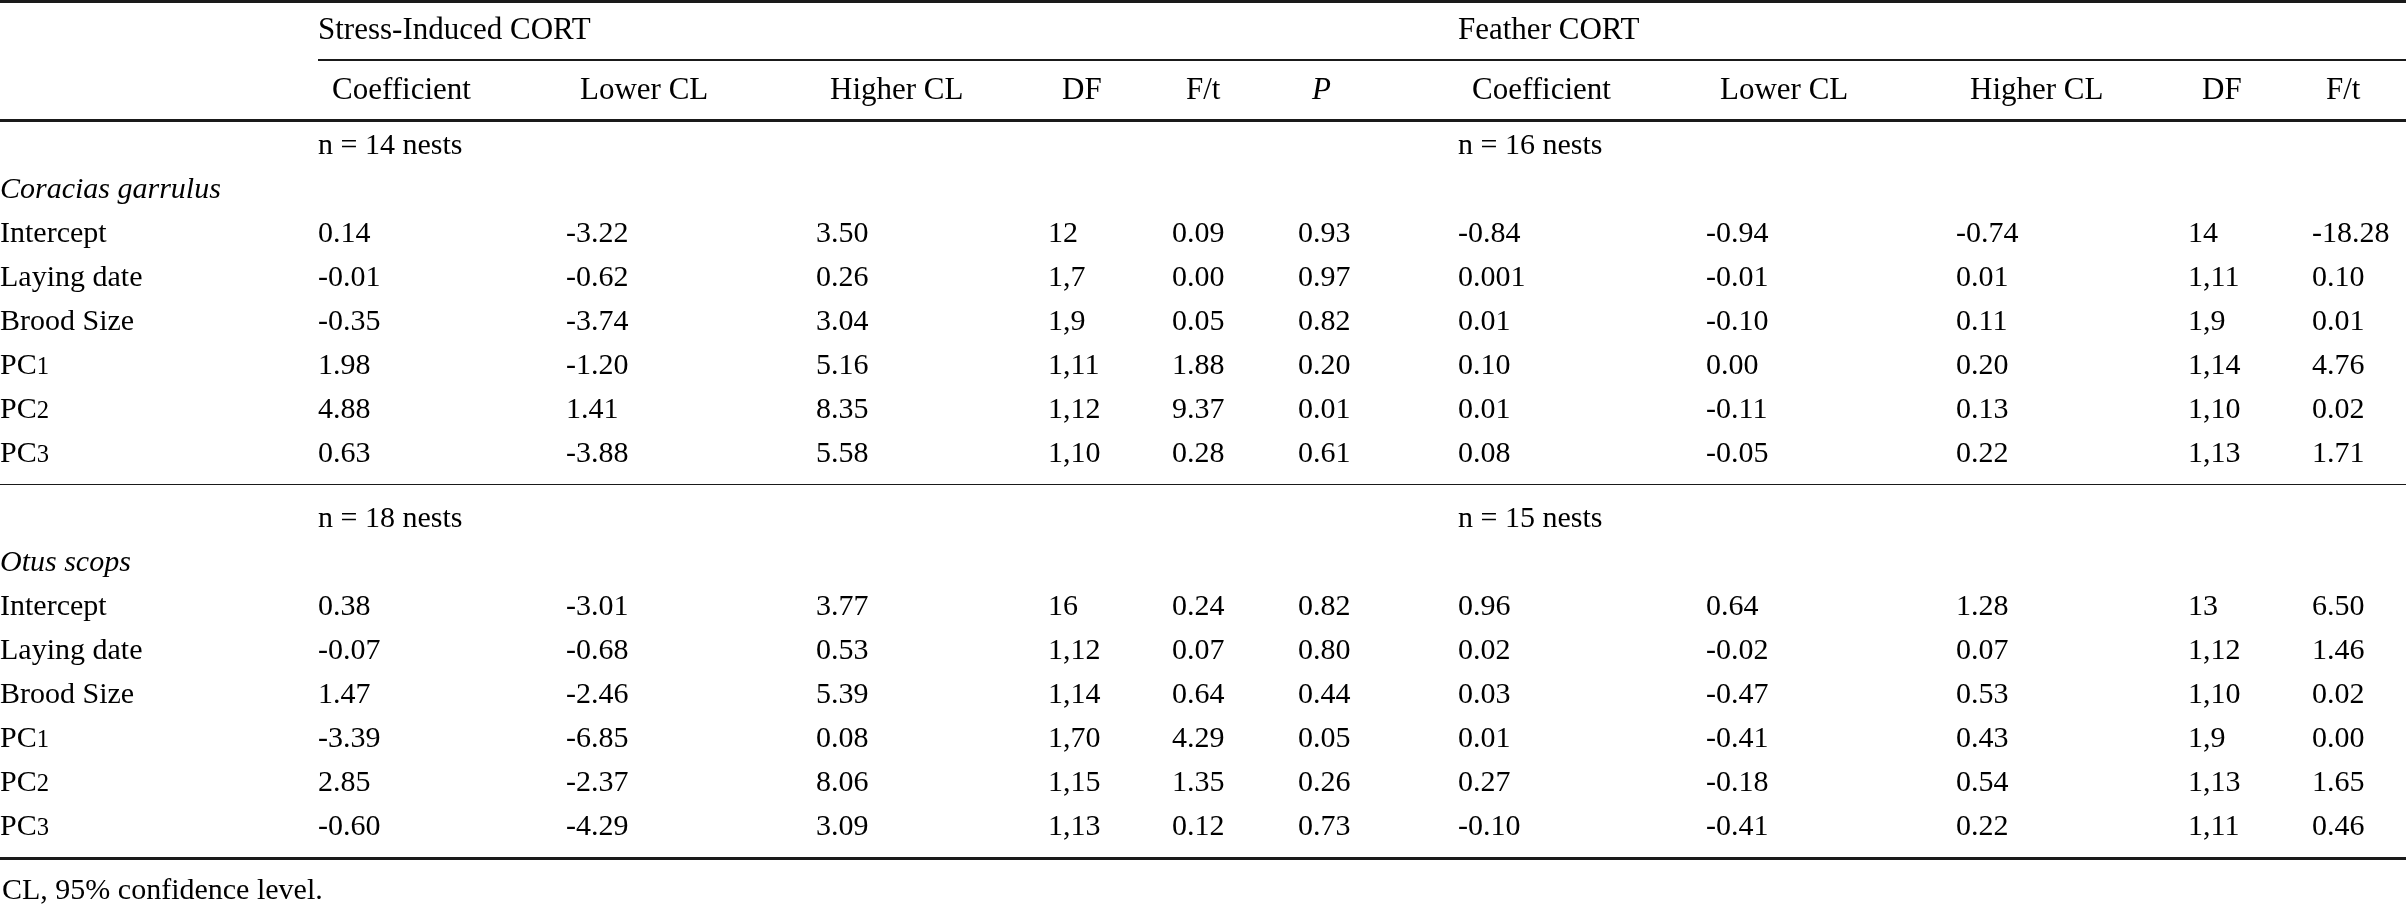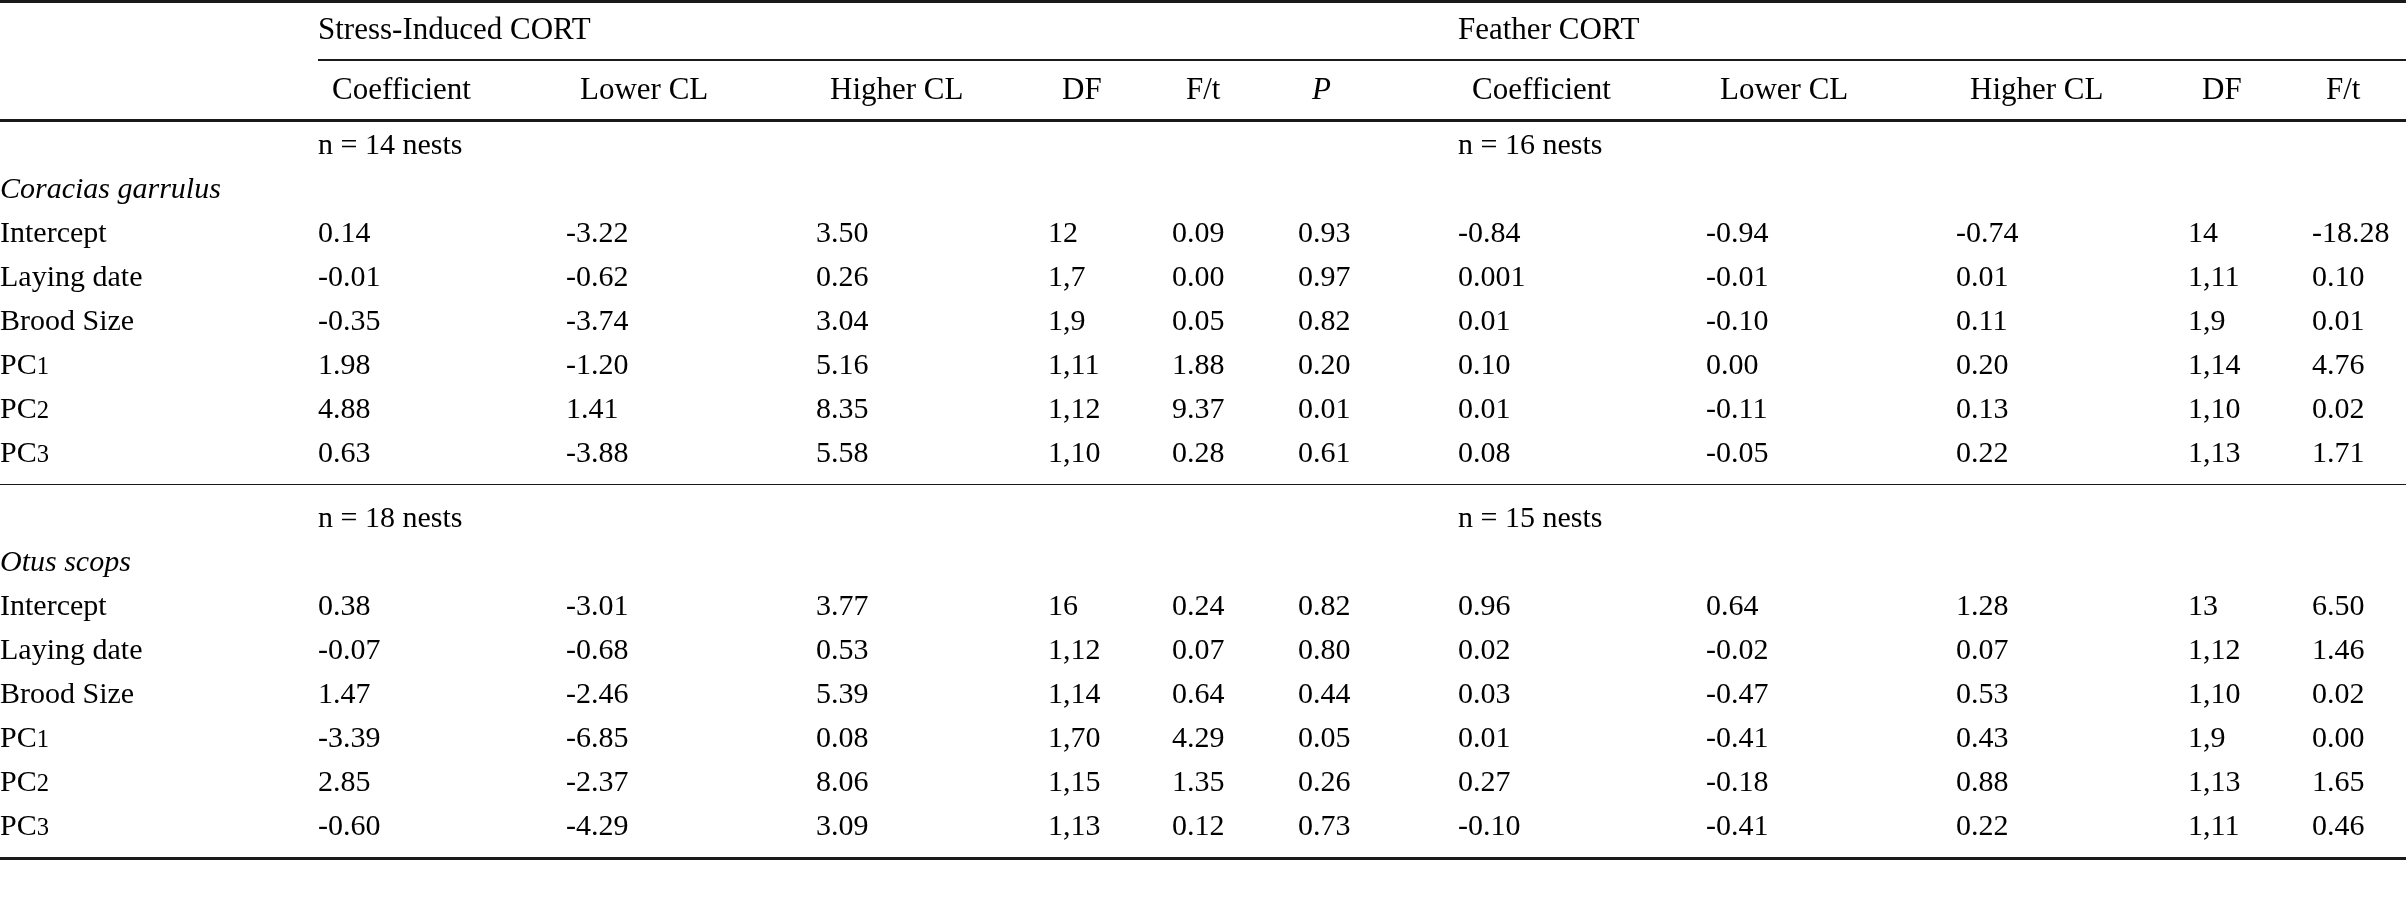--- a/index.html
+++ b/index.html
@@ -363,21 +363,21 @@
       <tr class="data">
         <td class="rowlabel"><span>PC</span><span class="sub">2</span></td>
         <td class="num">2.85</td>
         <td class="num">-2.37</td>
         <td class="num">8.06</td>
         <td class="num">1,15</td>
         <td class="num">1.35</td>
         <td class="num">0.26</td>
         <td class="num">0.27</td>
         <td class="num">-0.18</td>
-        <td class="num">0.88</td>
+        <td class="num">0.54</td>
         <td class="num">1,13</td>
         <td class="num">1.65</td>
 
       </tr>
 
       <tr class="data">
         <td class="rowlabel"><span>PC</span><span class="sub">3</span></td>
         <td class="num">-0.60</td>
         <td class="num">-4.29</td>
         <td class="num">3.09</td>
@@ -393,13 +393,14 @@
       </tr>
 
       <tr class="spacer-small">
           <td colspan="13"></td>
         </tr>
       <tr class="thickrule">
           <td colspan="13"></td>
         </tr>
     </tbody>
   </table>
+  <div class="footnote">CL, 95% confidence level.</div>
 </div>
 
 </body></html>

